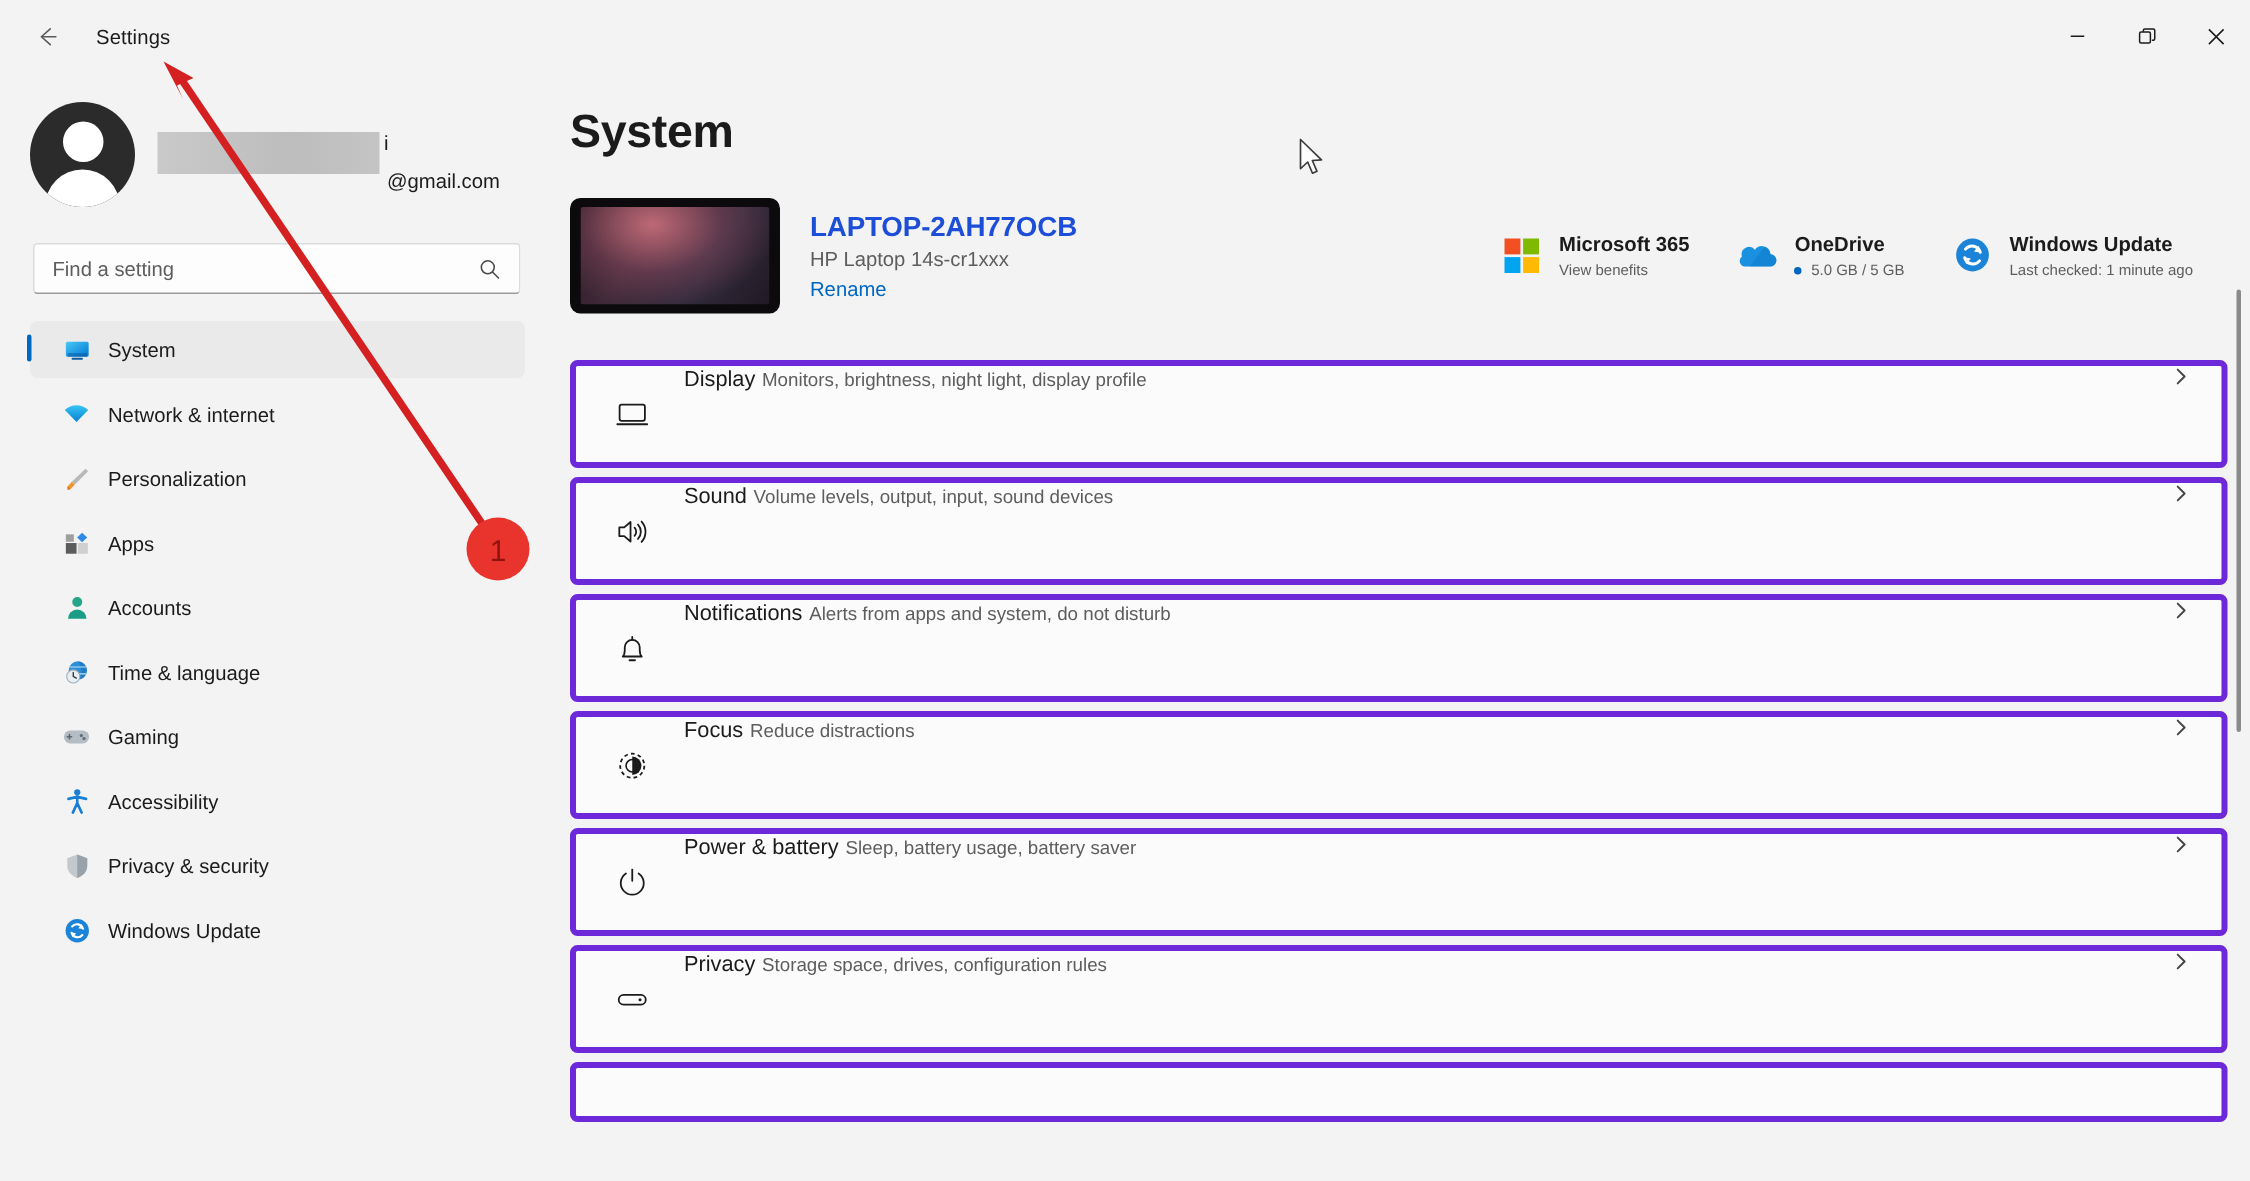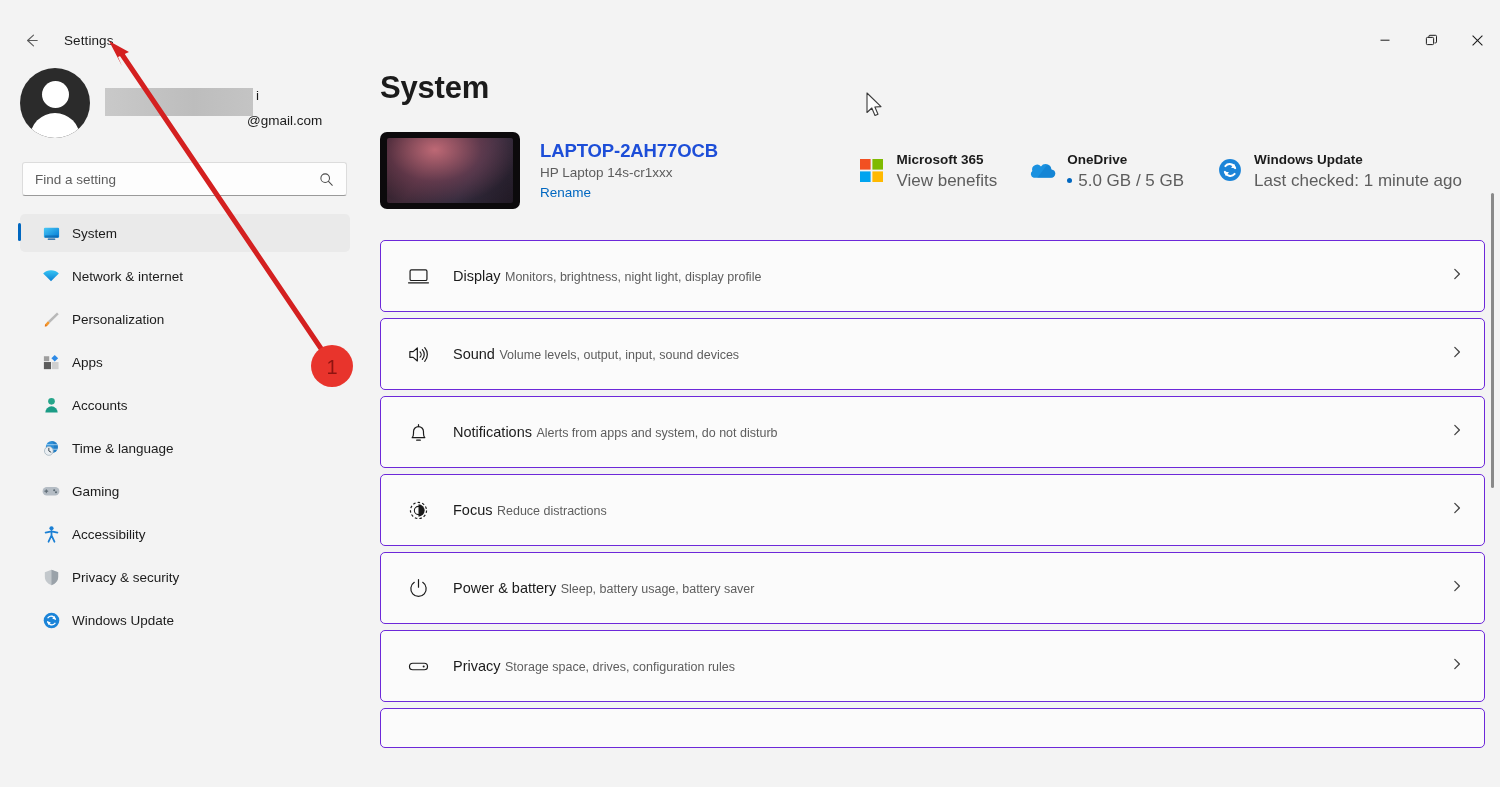--- a/index.html
+++ b/index.html
@@ -7,21 +7,21 @@
   body {
     font-family: "Liberation Sans", sans-serif;
     background:#f3f3f3;
     color:#1b1b1b;
     position:relative;
     -webkit-font-smoothing:antialiased;
   }
 
   
   .titlebar{
-    position:absolute; top:16px; left:0; width:1500px; height:48px;
+    position:absolute; top:0; left:0; width:1500px; height:48px;
     background:#f3f3f3; display:flex; align-items:center;
   }
   .back-btn{
     width:34px; height:32px; margin-left:14px;
     display:flex; align-items:center; justify-content:center;
     border-radius:5px; color:#5a5a5a;
   }
   .title-text{
     font-size:13.5px; color:#1b1b1b; margin-left:16px; letter-spacing:.1px;
   }
@@ -53,21 +53,21 @@
   }
   .profile-text{
     margin-left:15px; position:relative; font-size:13.5px; color:#1b1b1b;
     height:70px; width:245px;
   }
   .redact{
     position:absolute; left:0; top:20px; width:148px; height:28px;
     background:linear-gradient(90deg,#c9c9c9,#bdbdbd 60%,#c4c4c4);
   }
   .name-tail{ position:absolute; left:151px; top:20px; font-size:13.5px; }
-  .email{ position:absolute; left:142px; top:45px; font-size:13.5px; white-space:nowrap; }
+  .email{ position:absolute; left:153px; top:45px; font-size:13.5px; white-space:nowrap; }
 
   .searchbox{
     margin:24px 16px 0 22px; width:325px; height:34px;
     background:#fdfdfd; border:1px solid #dcdcdc; border-bottom-color:#9a9a9a;
     border-radius:3px; display:flex; align-items:center; padding:0 12px;
   }
   .searchbox input{
     border:none; outline:none; background:transparent; flex:1;
     font-family:inherit; font-size:13.5px; color:#1b1b1b;
   }
@@ -115,29 +115,29 @@
   .device-info{ margin-left:20px; }
   .device-name{ font-size:18.5px; font-weight:600; color:#1d4ed8; letter-spacing:-.1px; }
   .device-model{ font-size:13.5px; color:#5d5d5d; margin-top:3px; }
   .device-rename{ font-size:13.5px; color:#0067c0; margin-top:5px; }
 
   .status-group{ display:flex; margin-left:auto; margin-right:22px; gap:0; }
   .status-card{ display:flex; align-items:center; padding:0 16px; }
   .status-ico{ width:27px; height:27px; flex:none; margin-right:11px;
                display:flex; align-items:center; justify-content:center; }
   .status-title{ font-size:13.5px; font-weight:600; color:#1b1b1b; }
-  .status-sub{ font-size:17px; color:#5d5d5d; margin-top:3px; display:flex; align-items:center; }
+  .status-sub{ font-size:10px; color:#5d5d5d; margin-top:3px; display:flex; align-items:center; }
   .dot{ width:5px; height:5px; border-radius:50%; background:#0067c0; margin-right:6px; flex:none; }
 
   
   .rows{ margin:30px 15px 0 15px; }
   .row{
-    height:72px; background:#fbfbfb; border:1px solid #6d28d9;
+    height:72px; background:#fbfbfb; border:4px solid #6d28d9;
     border-radius:5px; margin-bottom:6px;
-    display:flex; align-items:center; padding:0 20px 0 22px;
+    display:flex; padding:0 20px 0 22px;
   }
   .row-ico{ width:30px; flex:none; display:flex; align-items:center; justify-content:center;
             color:#1b1b1b; margin-right:20px; }
   .row-txt{ flex:1; }
   .row-title{ font-size:14.5px; color:#1b1b1b; }
   .row-sub{ font-size:12.5px; color:#5d5d5d; margin-top:4px; }
   .row-chev{ color:#444; flex:none; }
   .row.partial{ height:40px; }
 
   

